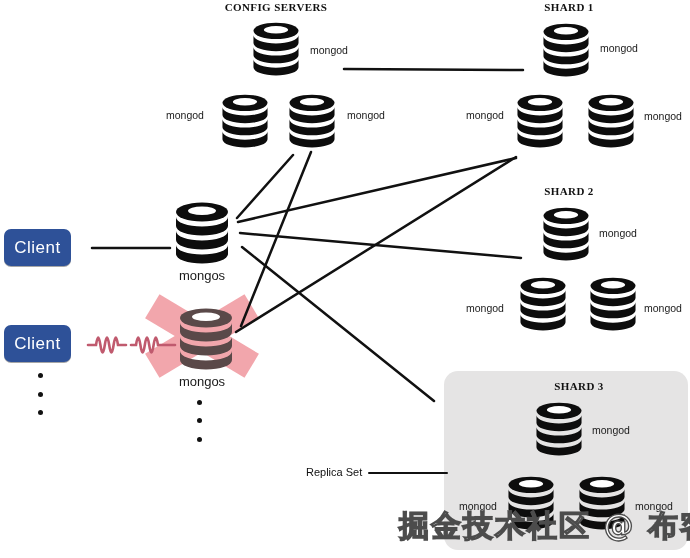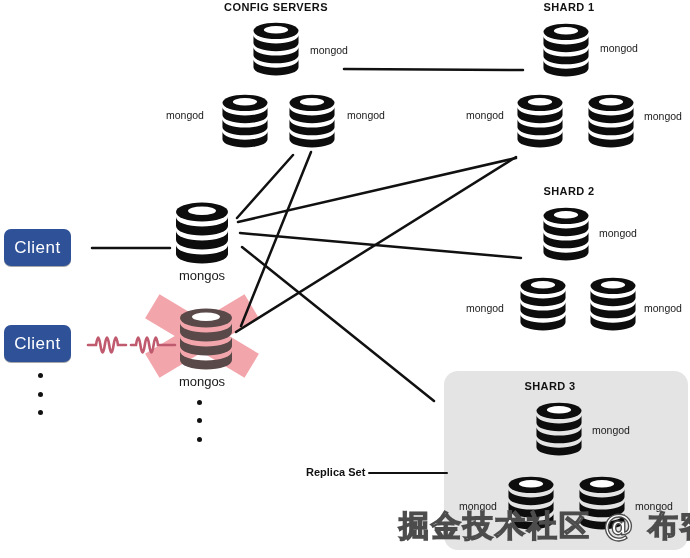--- a/index.html
+++ b/index.html
@@ -3,21 +3,21 @@
 <meta charset="utf-8">
 <style>
   html,body{margin:0;padding:0;background:#fff;}
   #stage{
     position:relative;width:690px;height:558px;overflow:hidden;
     background:#ffffff;font-family:"Liberation Sans",sans-serif;
   }
   
   .cluster-title{
     position:absolute;font-size:11px;font-weight:bold;color:#111;
-    text-align:center;letter-spacing:.4px;white-space:nowrap;
+    text-align:center;letter-spacing:.4px;white-space:nowrap;font-family:Liberation Serif, serif;
   }
   
   .db{position:absolute;width:52px;height:55px;}
   .db.router{width:60px;height:63px;}
   
   .nlabel{
     position:absolute;font-size:10.5px;color:#1a1a1a;white-space:nowrap;
   }
   .rlabel{
     position:absolute;width:60px;text-align:center;font-size:13px;color:#1a1a1a;
@@ -42,21 +42,21 @@
   .xbar.a{transform:rotate(31deg);}
   .xbar.b{transform:rotate(-31deg);}
   
   .dot{position:absolute;width:5px;height:5px;border-radius:50%;background:#111;}
   
   svg.links{position:absolute;left:0;top:0;pointer-events:none;}
   svg.links line{stroke:#111;stroke-width:2.5;stroke-linecap:round;}
   svg.links line.thin{stroke-width:2;}
   svg.wavy{position:absolute;left:86px;top:332px;}
   
-  .replica-label{position:absolute;left:306px;top:466px;font-size:11px;font-weight:bold;color:#111;white-space:nowrap;}
+  .replica-label{position:absolute;left:306px;top:466px;font-size:11px;font-weight:normal;color:#111;white-space:nowrap;}
   
   .watermark{
     position:absolute;left:399px;top:506px;font-size:30px;font-weight:bold;
     color:#ffffff;white-space:nowrap;letter-spacing:2px;
     -webkit-text-stroke:1.3px #4c4c4c;
     text-shadow:0 0 1px #4c4c4c;
     font-family:"DejaVu Sans","Liberation Sans",sans-serif;
   }
 </style>
 </head>
@@ -142,21 +142,21 @@
         <ellipse cx="30" cy="10" rx="26" ry="9.5" fill="#0d0d0d"></ellipse>
         <ellipse cx="30" cy="8.8" rx="14" ry="4.3" fill="#ffffff"></ellipse>
         <path d="M4 15 A26 9.5 0 0 0 56 15 L56 24 A26 9.5 0 0 1 4 24 Z" fill="#0d0d0d"></path>
         <path d="M4 29 A26 9.5 0 0 0 56 29 L56 38 A26 9.5 0 0 1 4 38 Z" fill="#0d0d0d"></path>
         <path d="M4 43 A26 9.5 0 0 0 56 43 L56 52 A26 9.5 0 0 1 4 52 Z" fill="#0d0d0d"></path>
       </svg></div>
   <div class="nlabel" style="left:599px;top:227px;">mongod</div>
   <div class="nlabel" style="left:466px;top:302px;">mongod</div>
   <div class="nlabel" style="left:644px;top:302px;">mongod</div>
 
-  <div class="cluster-title" style="left:484px;top:380px;width:132px;text-align:center;">SHARD 3</div>
+  <div class="cluster-title" style="left:513px;top:380px;width:132px;text-align:center;">SHARD 3</div>
   <div class="db" style="left:533px;top:402px;"><svg viewBox="0 0 60 63" width="100%" height="100%">
         <ellipse cx="30" cy="10" rx="26" ry="9.5" fill="#0d0d0d"></ellipse>
         <ellipse cx="30" cy="8.8" rx="14" ry="4.3" fill="#ffffff"></ellipse>
         <path d="M4 15 A26 9.5 0 0 0 56 15 L56 24 A26 9.5 0 0 1 4 24 Z" fill="#0d0d0d"></path>
         <path d="M4 29 A26 9.5 0 0 0 56 29 L56 38 A26 9.5 0 0 1 4 38 Z" fill="#0d0d0d"></path>
         <path d="M4 43 A26 9.5 0 0 0 56 43 L56 52 A26 9.5 0 0 1 4 52 Z" fill="#0d0d0d"></path>
       </svg></div>
   <div class="db" style="left:505px;top:476px;"><svg viewBox="0 0 60 63" width="100%" height="100%">
         <ellipse cx="30" cy="10" rx="26" ry="9.5" fill="#0d0d0d"></ellipse>
         <ellipse cx="30" cy="8.8" rx="14" ry="4.3" fill="#ffffff"></ellipse>

